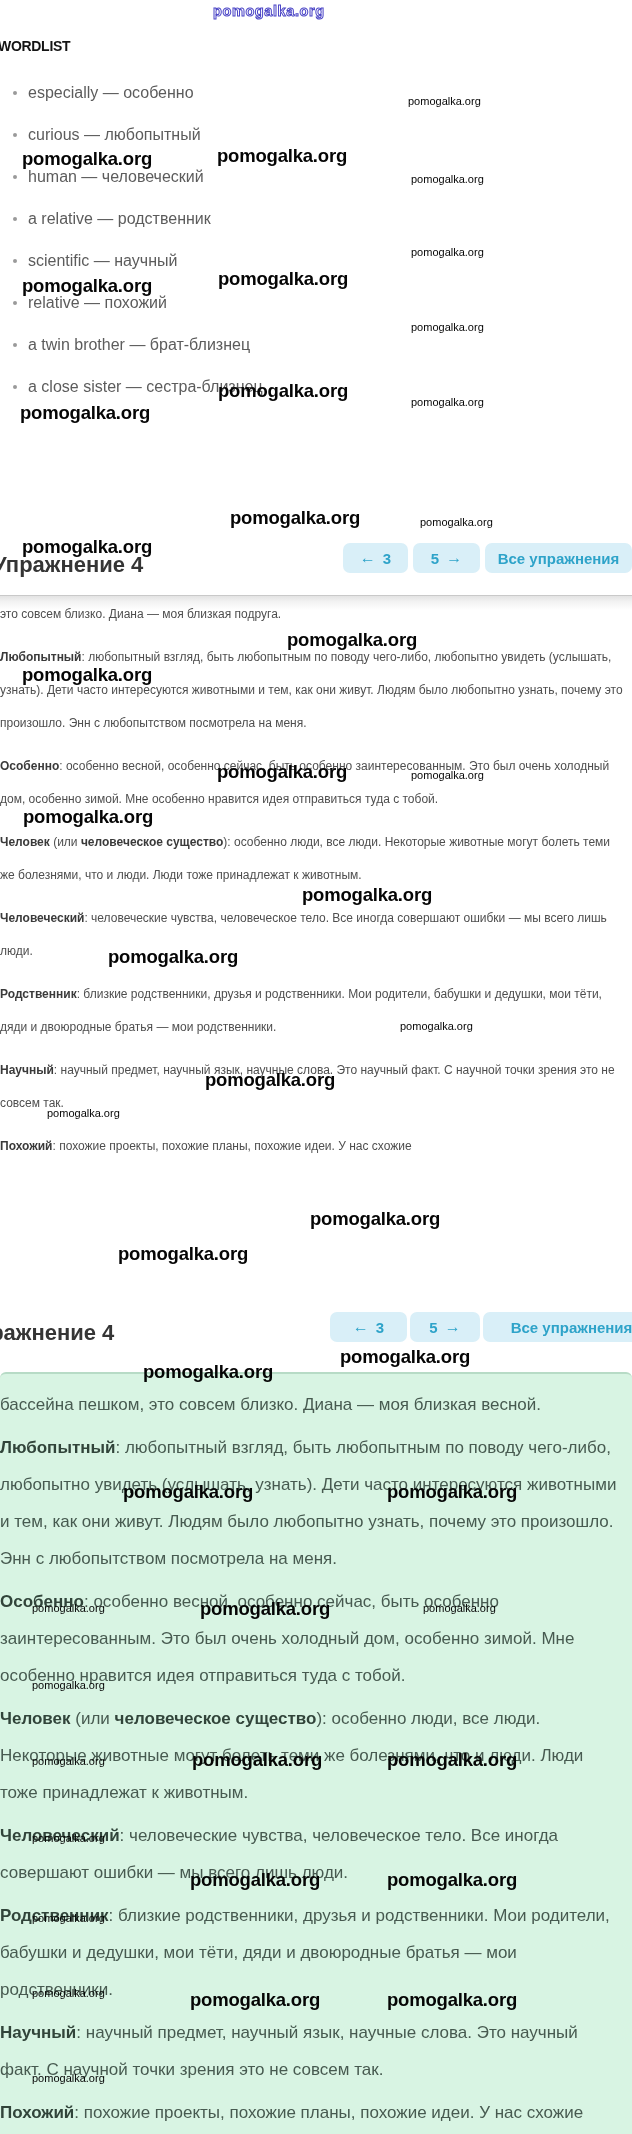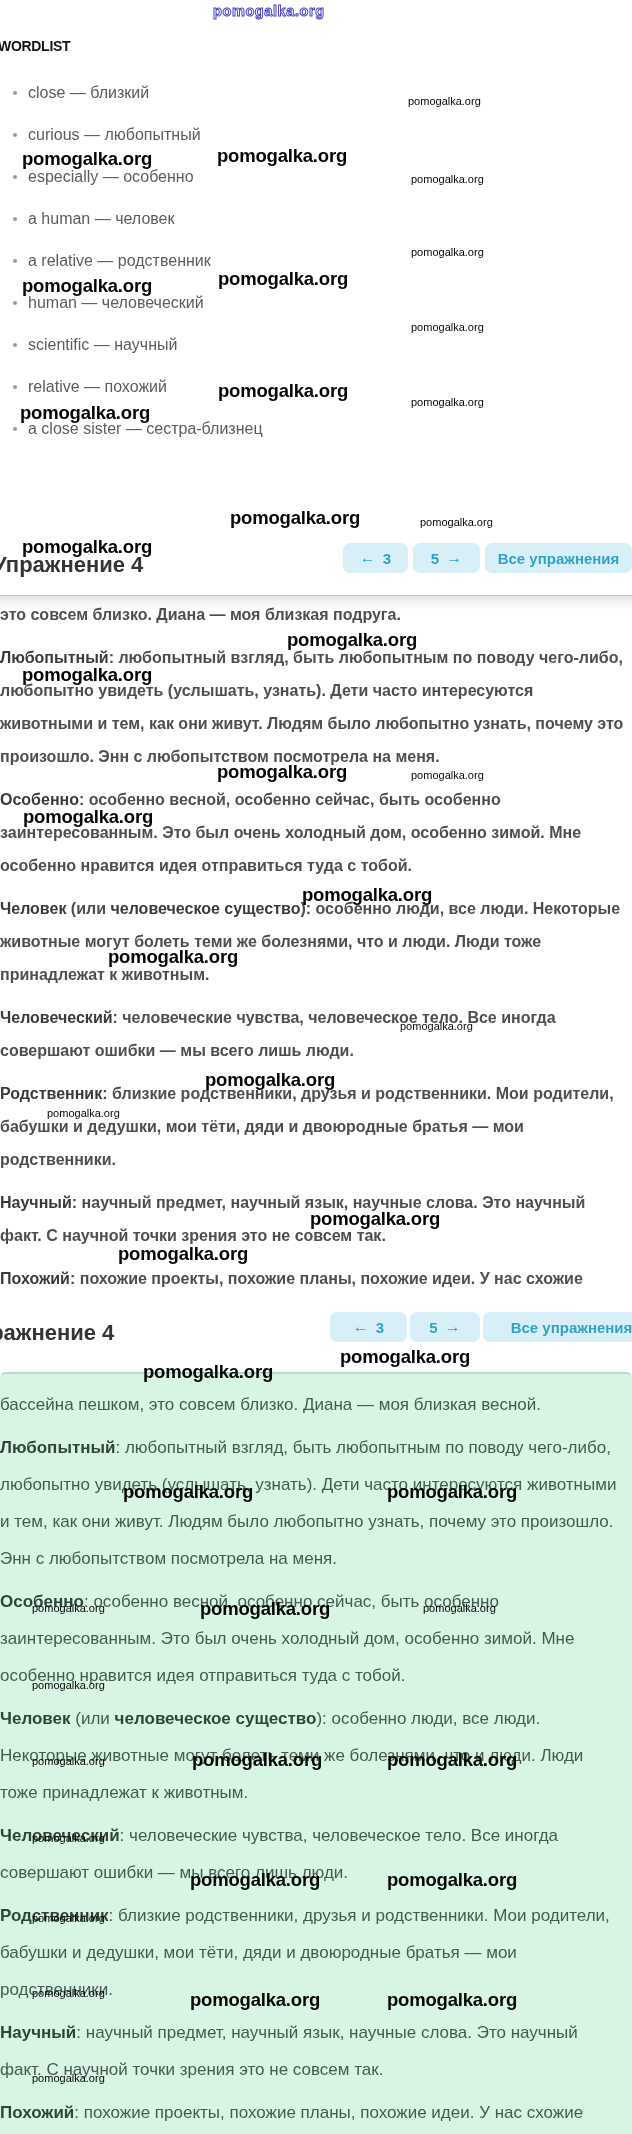--- a/index.html
+++ b/index.html
@@ -49,48 +49,47 @@
   .r2-all {top:1312px;left:483px;width:177px;}
   
   .card-edge{
     position:absolute;top:595px;left:0;width:632px;height:14px;
     border-top:1px solid #c9c9c9;
     background:linear-gradient(to bottom,#e3e3e3 0%,#f2f2f2 40%,#ffffff 100%);
   }
   
   .answers{position:absolute;left:0;width:628px;}
   .answers p{margin:0 0 10px 0;}
-  .white-sec{top:598px;font-size:16px;line-height:33px;color:#4e4e4e;font-weight:bold;}
+  .white-sec{top:598px;font-size:12px;line-height:33px;color:#4e4e4e;}
   .white-sec b{color:#3a3a3a;}
   .green-sec{
     top:1372px;height:762px;width:632px;box-sizing:border-box;
     background:#d8f4e3;border-top:2px solid #b7dbc6;border-radius:6px 6px 0 0;
     padding:12px 8px 0 0;
     font-size:17px;line-height:37px;color:#475a50;
   }
   .green-sec p{margin:0 0 6px 0;}
   .green-sec b{color:#31443a;}
 </style>
 </head>
 <body>
 
 <div id="page">
 
   <div class="logo">pomogalka.org</div>
 
   <div class="wordlist-title">WORDLIST</div>
   <ul class="wordlist">
-    <li>close — близкий</li>
+    <li>especially — особенно</li>
     <li>curious — любопытный</li>
-    <li>especially — особенно</li>
-    <li>a human — человек</li>
+    <li>human — человеческий</li>
     <li>a relative — родственник</li>
-    <li>human — человеческий</li>
     <li>scientific — научный</li>
     <li>relative — похожий</li>
+    <li>a twin brother — брат-близнец</li>
     <li>a close sister — сестра-близнец</li>
   </ul>
 
   <div class="ex-title row1">Упражнение 4</div>
   <div class="nav-btn r1-prev">
     <span class="arr">←</span>
     <span>3</span>
   </div>
   <div class="nav-btn r1-next">
     <span>5</span>

